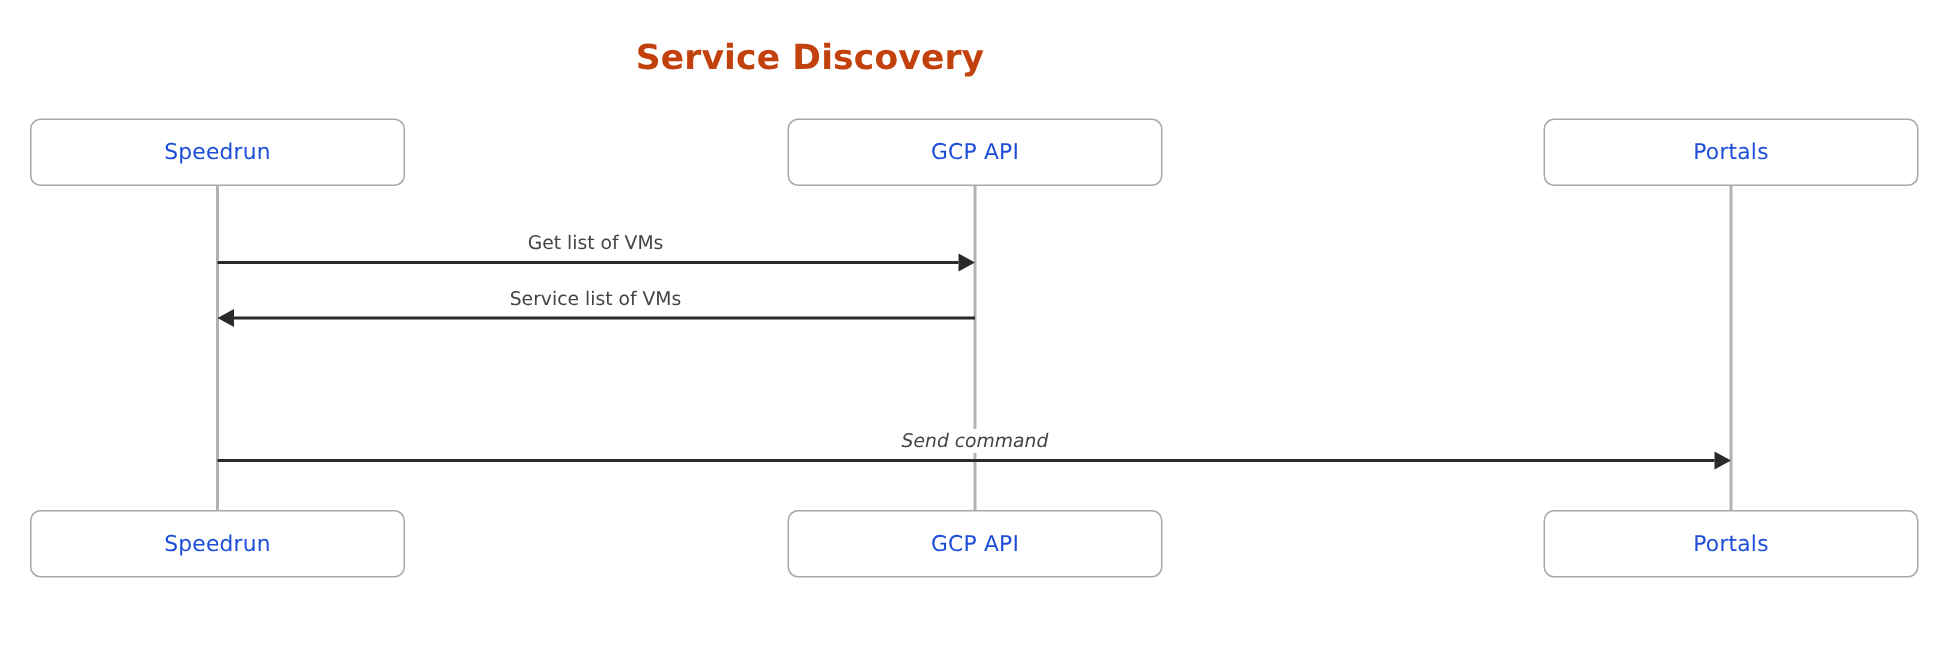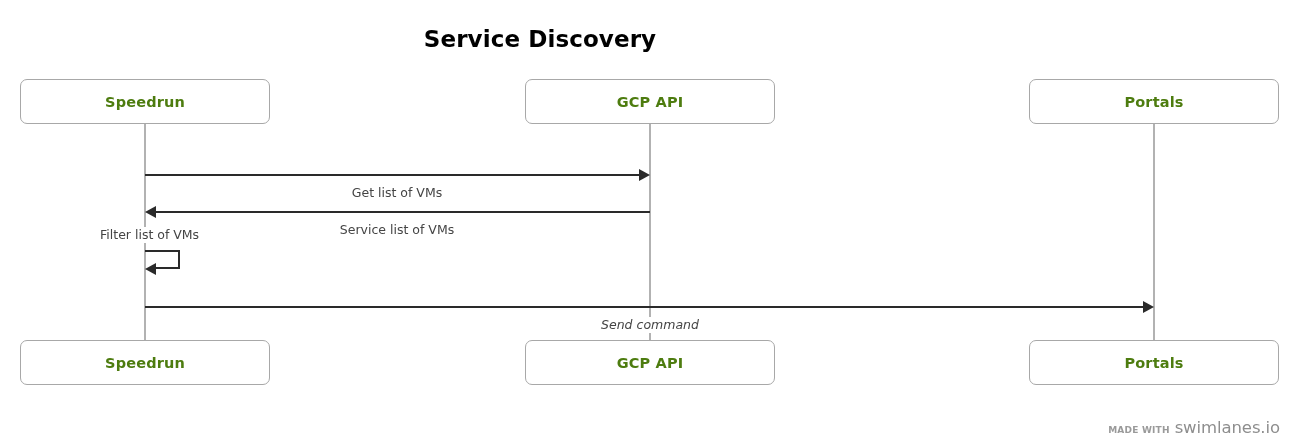--- a/index.html
+++ b/index.html
@@ -25,21 +25,21 @@
 
   
   .diagram-title {
     position: absolute;
     left: 0;
     top: 24px;
     width: 1080px;
     text-align: center;
     font-size: 23px;
     font-weight: bold;
-    color: #000000;
+    color: #c2410c;
     letter-spacing: 0.1px;
     line-height: 30px;
   }
 
   
   .lifeline {
     position: absolute;
     width: 2px;
     background: #b2b2b2;
     top: 124px;
@@ -54,22 +54,22 @@
     box-sizing: border-box;
     border: 1.5px solid #a8a8a8;
     border-radius: 7px;
     background: #ffffff;
     display: flex;
     align-items: center;
     justify-content: center;
   }
   .actor-label {
     font-size: 14.5px;
-    font-weight: bold;
-    color: #4d7c0f;
+    font-weight: normal;
+    color: #1d4ed8;
     letter-spacing: 0.15px;
   }
 
   
   .message {
     position: absolute;
     height: 0;
   }
   .msg-line {
     position: absolute;
@@ -83,21 +83,20 @@
     font-size: 12.5px;
     color: #444444;
     white-space: nowrap;
     background: #ffffff;
     padding: 0 5px;
     line-height: 16px;
     top: -20px;
   }
   .msg-label.centered {
     transform: translateX(-50%);
-    margin-top: 31px;
   }
   .arrowhead {
     position: absolute;
     width: 0;
     height: 0;
     top: -5px;
     border-top: 6px solid transparent;
     border-bottom: 6px solid transparent;
   }
   .arrowhead.right {
@@ -180,42 +179,31 @@
     <div class="arrowhead right" style="left:494px;"></div>
     <div class="msg-label centered" style="left:252px;">Get list of VMs</div>
   </div>
 
   <div class="message" style="left:145px; top:211px; width:505px;">
     <div class="msg-line" style="left:11px; width:494px;"></div>
     <div class="arrowhead left" style="left:0px;"></div>
     <div class="msg-label centered" style="left:252px;">Service list of VMs</div>
   </div>
 
-  <div class="self-message" style="left:145px; top:250px; width:120px; height:32px;">
-    <div class="self-label" style="left:-48px; top:-23px;">Filter list of VMs</div>
-    <div class="self-loop-top" style="left:0px; top:0px; width:35px;"></div>
-    <div class="self-loop-side" style="left:33px; top:0px; height:19px;"></div>
-    <div class="self-loop-bottom" style="left:11px; top:17px; width:24px;"></div>
-    <div class="arrowhead left" style="left:0px; top:13px;"></div>
-  </div>
 
   <div class="message" style="left:145px; top:306px; width:1009px;">
     <div class="msg-line" style="width:998px;"></div>
     <div class="arrowhead right" style="left:998px;"></div>
     <div class="msg-label centered" style="left:505px;font-style:italic;">Send command</div>
   </div>
 
   <div class="actor-box" style="left:20px; top:340px;">
     <span class="actor-label">Speedrun</span>
   </div>
   <div class="actor-box" style="left:525px; top:340px;">
     <span class="actor-label">GCP API</span>
   </div>
   <div class="actor-box" style="left:1029px; top:340px;">
     <span class="actor-label">Portals</span>
   </div>
 
-  <div class="footer-credit">
-    <span class="credit-made-with">Made with</span>
-    <span class="credit-brand">swimlanes.io</span>
-  </div>
 
 </div>
 
 </body></html>

